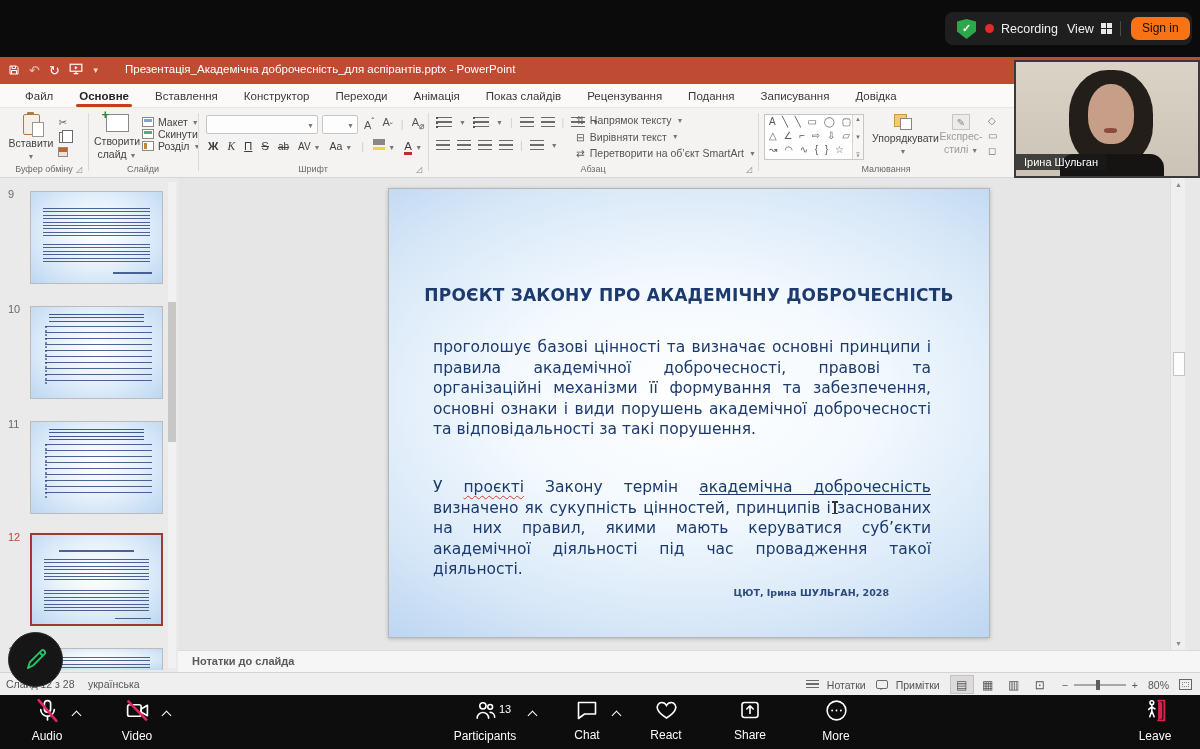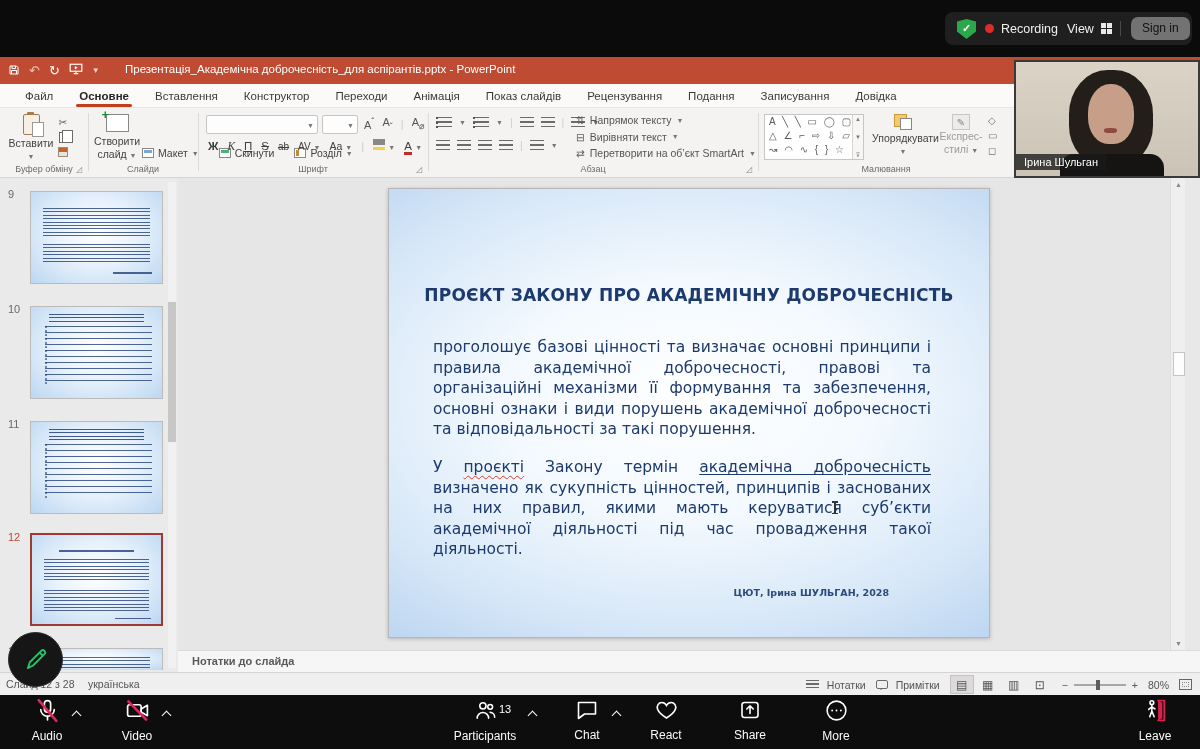--- a/index.html
+++ b/index.html
@@ -13,21 +13,21 @@
   .shield { position:absolute; left:12px; top:7px; width:19px; height:20px; background:#2BA84A;
     clip-path:polygon(50% 0,100% 12%,100% 62%,50% 100%,0 62%,0 12%); color:#fff; font-size:11px; font-weight:bold; text-align:center; line-height:19px; }
   .rec-wrap { position:absolute; left:40px; top:0; height:33px; display:flex; align-items:center; gap:7px; }
   .rec-dot { width:9px; height:9px; border-radius:50%; background:#e02b2b; }
   .rec-label { color:#f0f0f0; font-size:12.5px; }
   .view-wrap { position:absolute; left:122px; top:0; height:33px; display:flex; align-items:center; gap:7px; }
   .view-label { color:#f0f0f0; font-size:12.5px; }
   .grid4 { display:grid; grid-template-columns:5px 5px; grid-template-rows:5px 5px; gap:1.5px; }
   .grid4 i { background:#e8e8e8; }
   .top-sep { position:absolute; left:175px; top:9px; width:1px; height:15px; background:#4a4a4a; }
-  .signin { position:absolute; left:186px; top:5px; height:23px; padding:0 11px; background:#737373; color:#111; font-size:12px; border:none; border-radius:7px; line-height:23px; }
+  .signin { position:absolute; left:186px; top:5px; height:23px; padding:0 11px; background:#f97316; color:#111; font-size:12px; border:none; border-radius:7px; line-height:23px; }
 
   
   .ppt-titlebar { position:absolute; left:0; top:57px; width:1200px; height:27px; background:#BE4B32; }
   .qat { position:absolute; left:8px; top:0; height:27px; display:flex; align-items:center; gap:9px; color:#fff; }
   .qat .undo { color:#ecc0b3; font-size:13px; }
   .qat .redo { color:#fff; font-size:13px; }
   .qat .qat-caret { color:#f2d4cb; font-size:8px; }
   .ppt-title { position:absolute; left:125px; top:6px; color:#fff; font-size:11.5px; white-space:nowrap; }
   .searchbox { position:absolute; left:481px; top:61px; width:278px; height:20px; background:#EFC3B6; border-radius:2px; display:flex; align-items:center; padding:0 9px; gap:8px; }
   .searchbox input { background:transparent; border:none; outline:none; font-size:11.5px; color:#58281c; width:220px; font-family:"Liberation Sans",sans-serif; }
@@ -53,21 +53,21 @@
   .ic-clipboard::before { content:""; position:absolute; left:3.5px; top:-3px; width:7px; height:3px; background:#A97B4B; border-radius:1px; }
   .ic-clipboard::after { content:""; position:absolute; right:-5px; bottom:-3px; width:10px; height:13px; background:#fff; border:1px solid #9a9896; }
   .clip-col { position:absolute; left:58px; top:8px; display:flex; flex-direction:column; gap:4px; align-items:center; }
   .ic-copy { display:inline-block; width:9px; height:11px; border:1px solid #6b6b6b; background:#fff; position:relative; }
   .ic-copy::before { content:""; position:absolute; left:2.5px; top:-3.5px; width:9px; height:11px; border:1px solid #6b6b6b; background:#fff; }
   .ic-painter { display:inline-block; width:10px; height:10px; background:linear-gradient(#C2632F 45%, #E8E3DC 45%); border:1px solid #9a8a7a; }
   
   .newslide-btn { position:absolute; left:94px; top:6px; width:46px; text-align:center; line-height:1.25; }
   .ic-newslide { display:inline-block; width:23px; height:18px; background:#fff; border:1px solid #8a8886; position:relative; }
   .ic-newslide::before { content:"+"; position:absolute; left:-5px; top:-8px; color:#1E8E3E; font-weight:bold; font-size:13px; }
-  .slides-col { position:absolute; left:142px; top:8px; display:flex; flex-direction:row; gap:20px;margin-top:31px; }
+  .slides-col { position:absolute; left:142px; top:8px; display:flex; flex-direction:column; gap:0; }
   .slides-col .row { display:flex; align-items:center; gap:4px; }
   .mini-box { display:inline-block; width:12px; height:10px; border:1px solid #8a8886; background:#fff; position:relative; }
   .mini-box.bar::before { content:""; position:absolute; left:1px; right:1px; top:1px; height:2.5px; background:#7aa7d8; }
   .mini-box.green::before { content:""; position:absolute; left:1px; right:1px; top:1px; height:2.5px; background:#4caf7d; }
   .mini-box.split::before { content:""; position:absolute; left:1px; top:1px; bottom:1px; width:3px; background:#c8882f; }
   
   .fontname { position:absolute; left:206px; top:7px; width:112px; height:19px; background:#fdfdfd; border:1px solid #C8C6C4; border-radius:2px; }
   .fontsize { position:absolute; left:322px; top:7px; width:36px; height:19px; background:#fdfdfd; border:1px solid #C8C6C4; border-radius:2px; }
   .dd-caret { position:absolute; right:3px; top:6px; font-size:7px; color:#777; }
   .font-tools1 { position:absolute; left:364px; top:8px; display:flex; gap:8px; align-items:center; font-size:11px; color:#555; }
@@ -117,21 +117,21 @@
   .fk-bullets { margin:0 10px 0 14px; background:repeating-linear-gradient(to bottom, rgba(36,64,122,.8) 0 1px, transparent 1px 6px); border-left:2px dotted rgba(36,64,122,.6); padding-left:3px; }
   .thumb-scroll { position:absolute; right:2px; top:4px; width:8px; height:486px; background:#F2F1F1; }
   .thumb-scroll .tsthumb { position:absolute; left:0; top:120px; width:8px; height:140px; background:#C9C7C6; }
   
   .canvas { position:absolute; left:178px; top:0; width:1007px; height:472px; background:#E7E6E6; }
   .slide { position:absolute; left:210px; top:10px; width:602px; height:450px;
     background:radial-gradient(ellipse 92% 78% at 50% 47%, #ffffff 0%, #f3f9fe 34%, #d8e8f8 64%, #b7d2f0 92%, #abcbee 100%);
     border:1px solid #B8B6B4; box-shadow:0 1px 4px rgba(0,0,0,.22); font-family:"DejaVu Sans",sans-serif; }
   .slide-title { position:absolute; left:30px; right:30px; top:96px; text-align:center; font-size:17px; font-weight:bold; color:#1d3a6e; letter-spacing:.2px; }
   .slide-body { position:absolute; left:44px; top:148px; width:498px; font-size:15.5px; line-height:1.33; color:#1c3a6d; text-align:justify; }
-  .slide-body p + p { margin-top:17px; }
+  .slide-body p + p { margin-top:37px; }
   .sp-wavy { text-decoration:underline; text-decoration-style:wavy; text-decoration-color:#d93a2b; text-decoration-thickness:1px; text-underline-offset:3px; }
   .sp-under { text-decoration:underline; text-underline-offset:2px; }
   .slide-attr { position:absolute; right:100px; top:398px; font-size:9.5px; font-weight:bold; color:#2c4a7c; font-family:"DejaVu Sans",sans-serif; }
   .ibeam { position:absolute; left:445px; top:312px; width:1.5px; height:13px; background:#333; }
   .ibeam::before, .ibeam::after { content:""; position:absolute; left:-2.5px; width:6.5px; height:1.5px; background:#333; }
   .ibeam::after { bottom:0; }
   
   .v-scroll { position:absolute; right:0; top:0; width:15px; height:472px; background:#F0EFEF; border-left:1px solid #E0DEDC; }
   .v-scroll .arr { position:absolute; left:0; width:15px; text-align:center; font-size:7px; color:#888; }
   .v-scroll .vthumb { position:absolute; left:1.5px; top:174px; width:12px; height:24px; background:#FDFDFD; border:1px solid #C6C4C2; }

